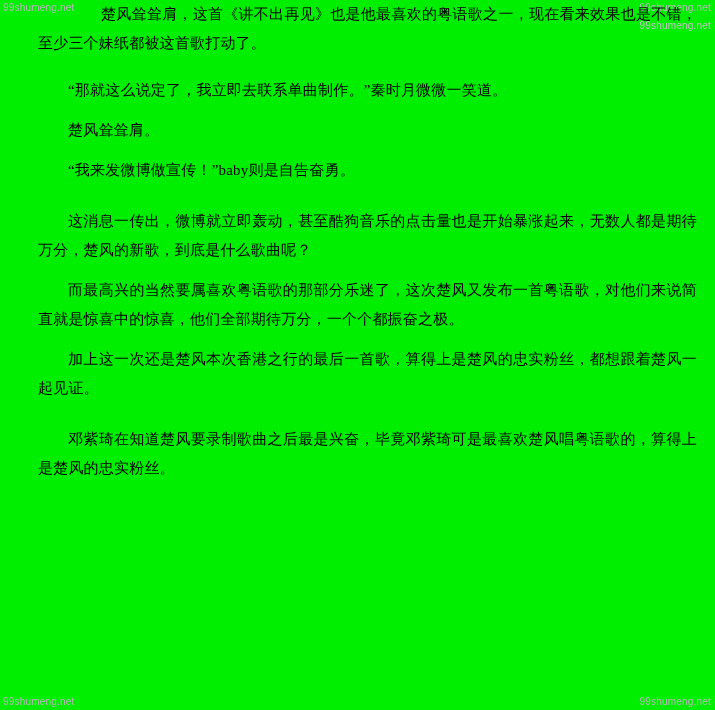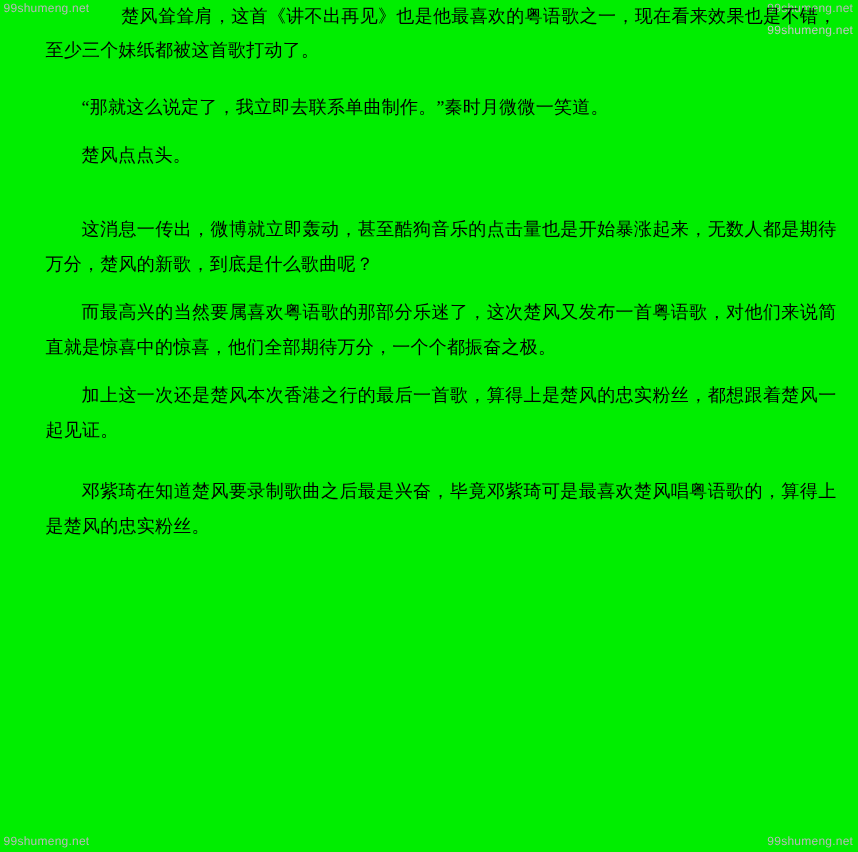--- a/index.html
+++ b/index.html
@@ -67,22 +67,23 @@
   <div class="wm wm-tr">99shumeng.net</div>
   <div class="wm wm-mid">99shumeng.net</div>
   <div class="wm wm-bl">99shumeng.net</div>
   <div class="wm wm-br">99shumeng.net</div>
 
   <div class="content">
     <p class="para first">楚风耸耸肩，这首《讲不出再见》也是他最喜欢的粤语歌之一，现在看来效果也是不错，至少三个妹纸都被这首歌打动了。</p>
     <div class="spacer-md"></div>
     <p class="para">“那就这么说定了，我立即去联系单曲制作。”秦时月微微一笑道。</p>
     <div class="spacer-sm"></div>
-    <p class="para">楚风点点头。</p>
+    <p class="para">楚风耸耸肩。</p>
     <div class="spacer-sm"></div>
+    <p class="para">“我来发微博做宣传！”baby则是自告奋勇。</p>
     <div class="spacer-sm"></div>
     <div class="spacer-sm"></div>
     <p class="para">这消息一传出，微博就立即轰动，甚至酷狗音乐的点击量也是开始暴涨起来，无数人都是期待万分，楚风的新歌，到底是什么歌曲呢？</p>
     <div class="spacer-sm"></div>
     <p class="para">而最高兴的当然要属喜欢粤语歌的那部分乐迷了，这次楚风又发布一首粤语歌，对他们来说简直就是惊喜中的惊喜，他们全部期待万分，一个个都振奋之极。</p>
     <div class="spacer-sm"></div>
     <p class="para">加上这一次还是楚风本次香港之行的最后一首歌，算得上是楚风的忠实粉丝，都想跟着楚风一起见证。</p>
     <div class="spacer-sm"></div>
     <div class="spacer-sm"></div>
     <p class="para">邓紫琦在知道楚风要录制歌曲之后最是兴奋，毕竟邓紫琦可是最喜欢楚风唱粤语歌的，算得上是楚风的忠实粉丝。</p>

